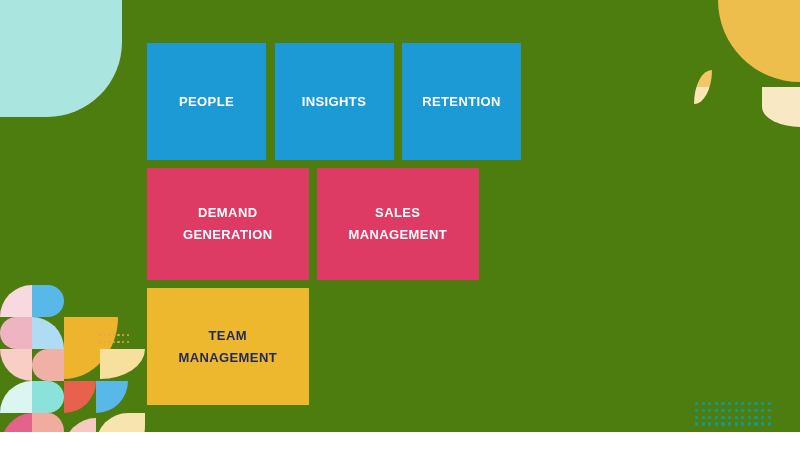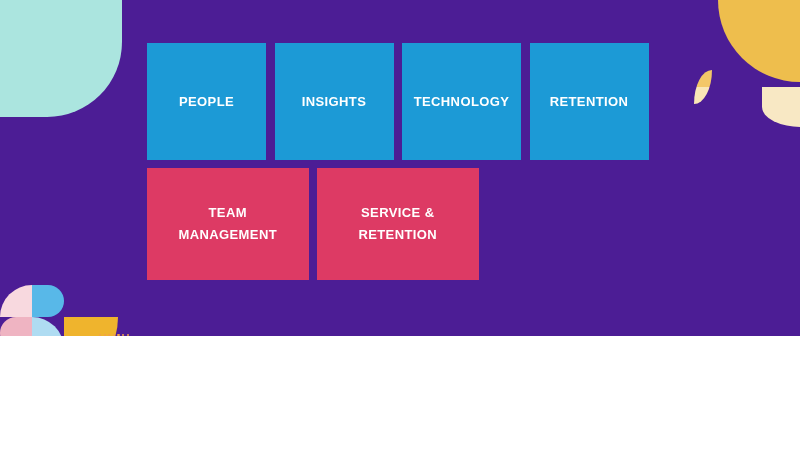--- a/index.html
+++ b/index.html
@@ -1,18 +1,18 @@
 <!DOCTYPE html>
 <html><head>
 <meta charset="utf-8">
 <style>
   html,body{margin:0;padding:0;background:#ffffff;}
   .slide{
-    position:relative;width:800px;height:336px;overflow:hidden;
-    background:#4c1d95;font-family:"Liberation Sans", sans-serif;
+    position:relative;width:800px;height:432px;overflow:hidden;
+    background:#4d7c0f;font-family:"Liberation Sans", sans-serif;
   }
   .decor-layer{position:absolute;inset:0;z-index:1;}
   .grid-layer{position:absolute;inset:0;z-index:2;}
   .row{position:absolute;left:147px;display:flex;gap:8.5px;}
   .box{
     display:flex;align-items:center;justify-content:center;
     text-align:center;font-weight:bold;font-size:13px;
     letter-spacing:0.4px;line-height:1.65;
     background:var(--bg);color:var(--fg);
     box-sizing:border-box;
@@ -113,26 +113,26 @@
       <div style="position: absolute; left: 67px; top: 445px; width: 2.6px; height: 2.6px; border-radius: 50%; background: rgb(226, 87, 75);"></div>
       <div style="position: absolute; left: 72px; top: 445px; width: 2.6px; height: 2.6px; border-radius: 50%; background: rgb(226, 87, 75);"></div>
       <div style="position: absolute; left: 77px; top: 445px; width: 2.6px; height: 2.6px; border-radius: 50%; background: rgb(226, 87, 75);"></div>
     </div>
 
   <div class="grid-layer">
 
     <div class="row row-0" style="top: 43px; --bg: #1C9AD6; --fg: #FFFFFF;">
       <div class="box">PEOPLE</div>
       <div class="box">INSIGHTS</div>
-      <div class="box">TECHNOLOGY</div>
       <div class="box">RETENTION</div>
     </div>
 
     <div class="row row-1" style="top: 167.5px; --bg: #DD3A64; --fg: #FFFFFF;">
-      <div class="box">TEAM MANAGEMENT</div>
-      <div class="box">SERVICE &amp; RETENTION</div>
+      <div class="box">DEMAND GENERATION</div>
+      <div class="box">SALES MANAGEMENT</div>
     </div>
 
     <div class="row row-2" style="top: 288px; --bg: #EDB72E; --fg: #23295A;">
+      <div class="box">TEAM MANAGEMENT</div>
     </div>
 
   </div>
 </div>
 
 </body></html>

